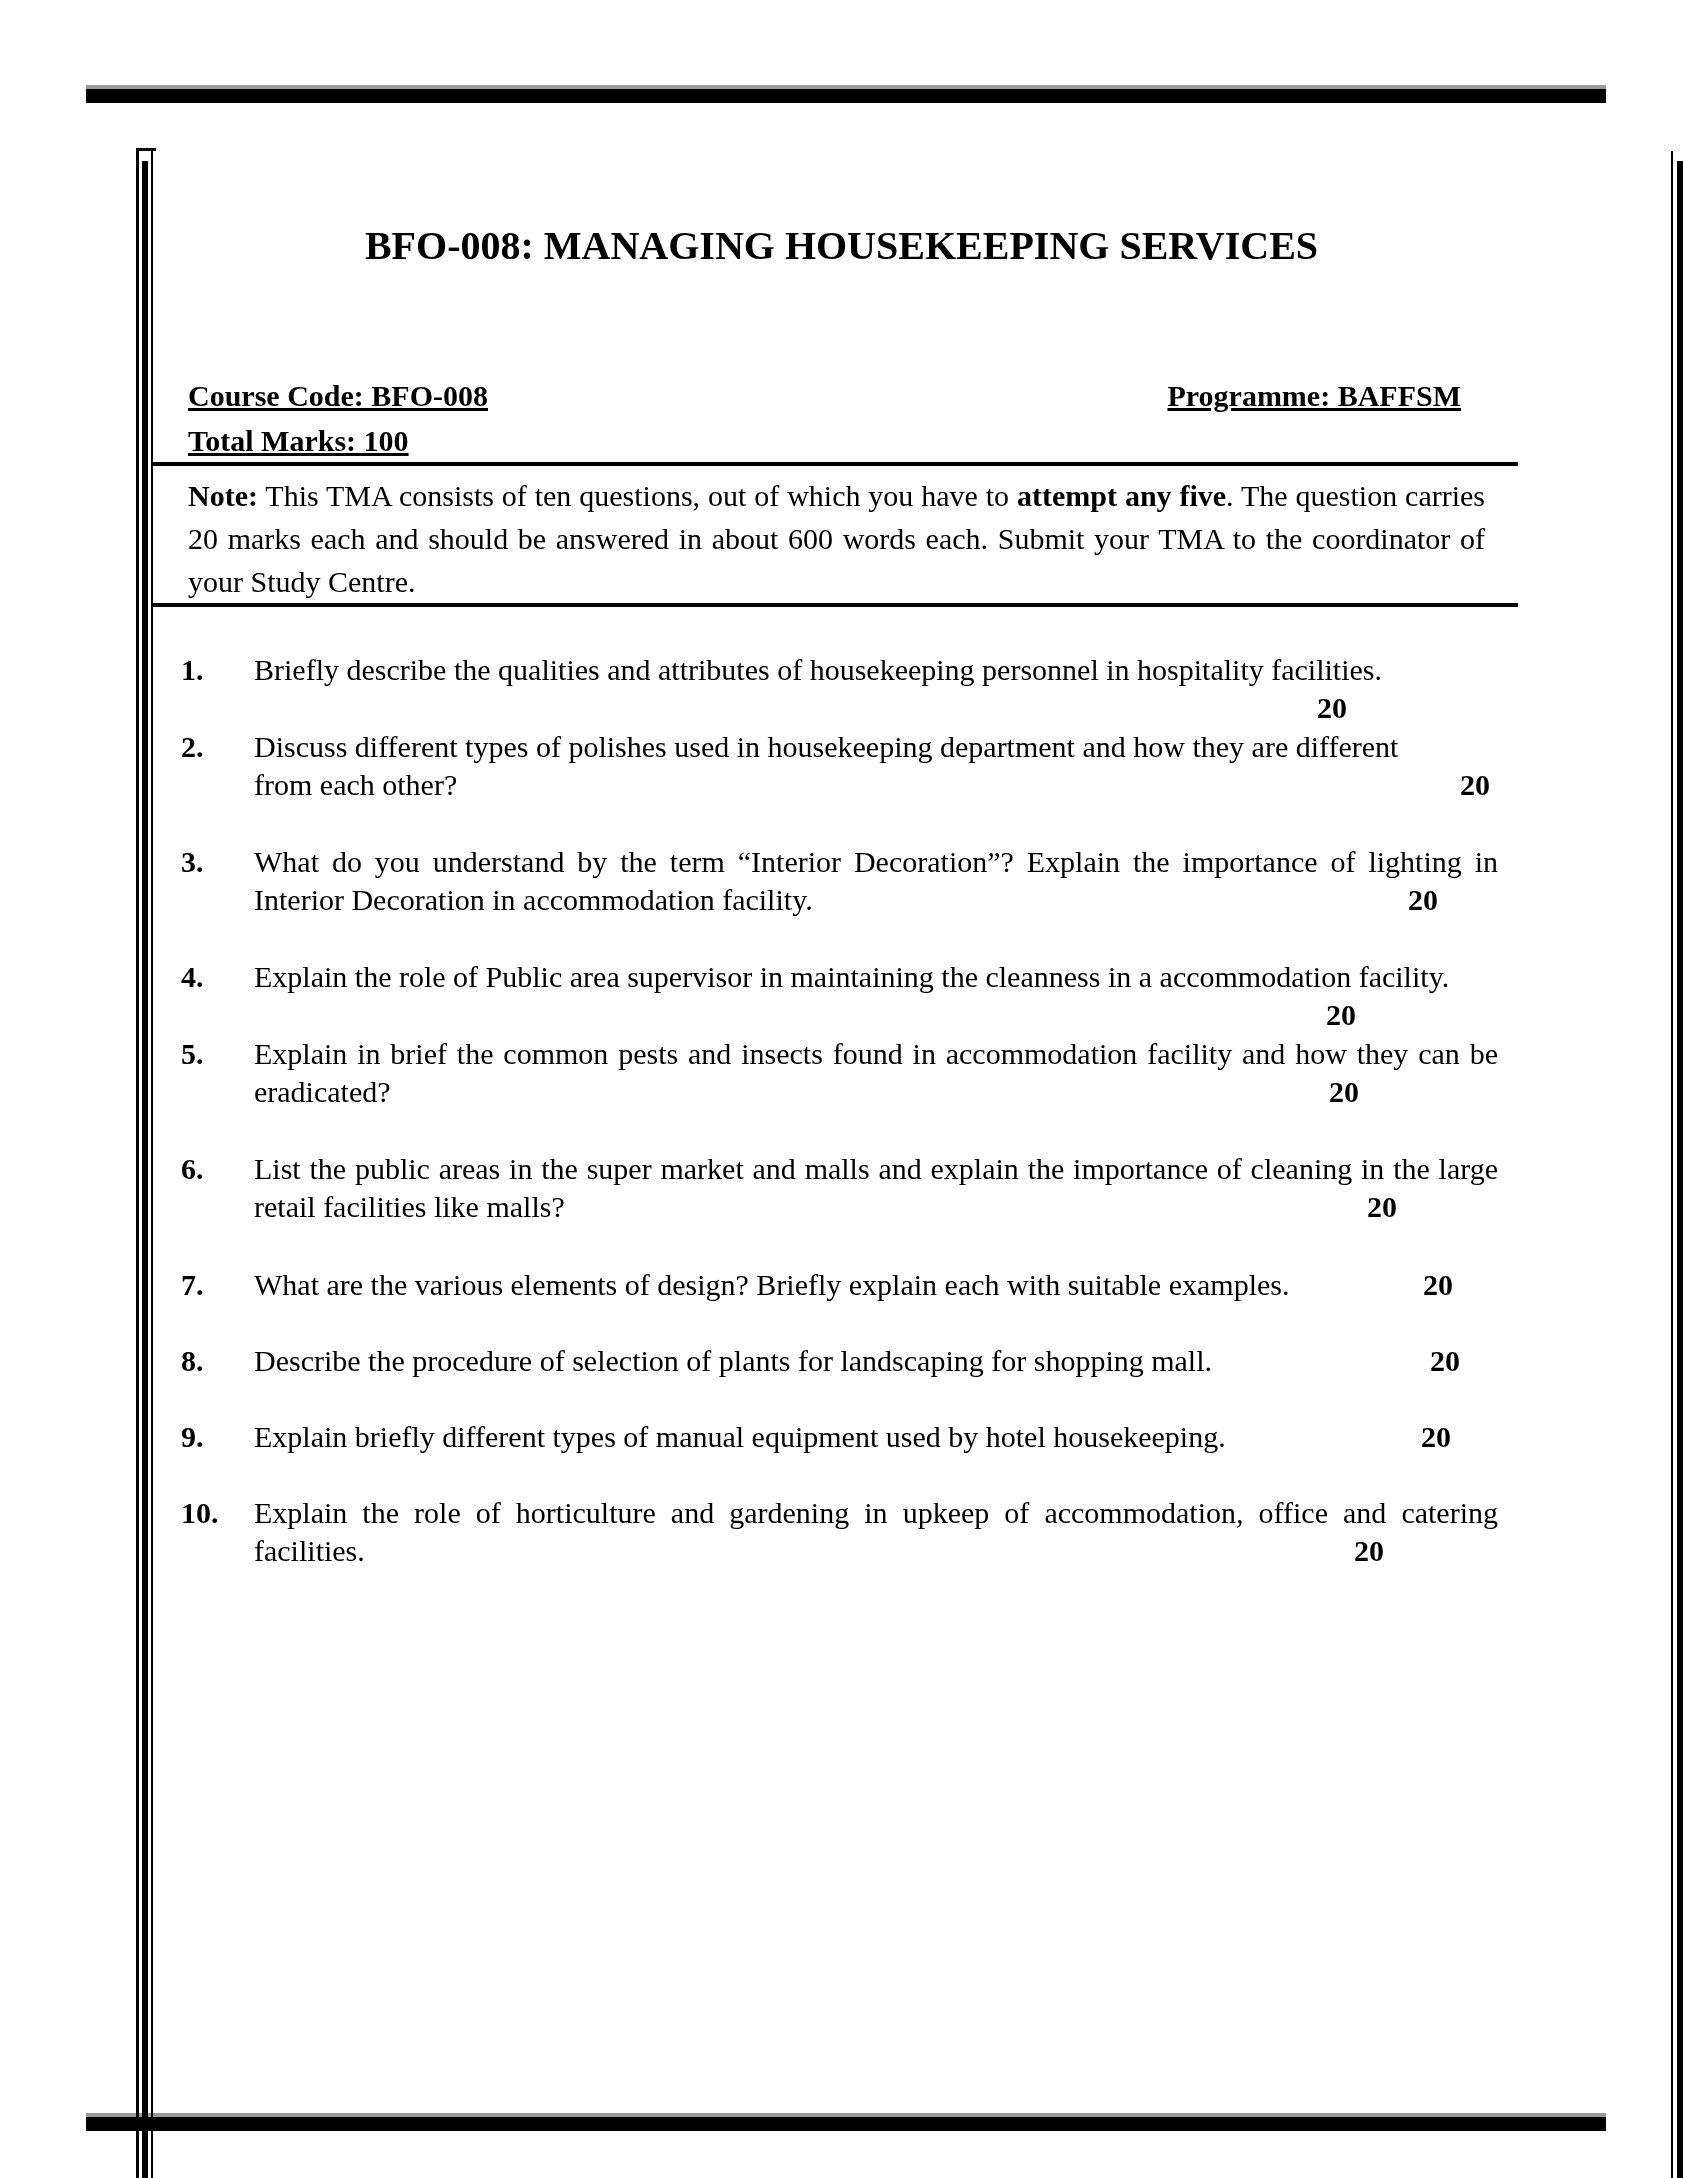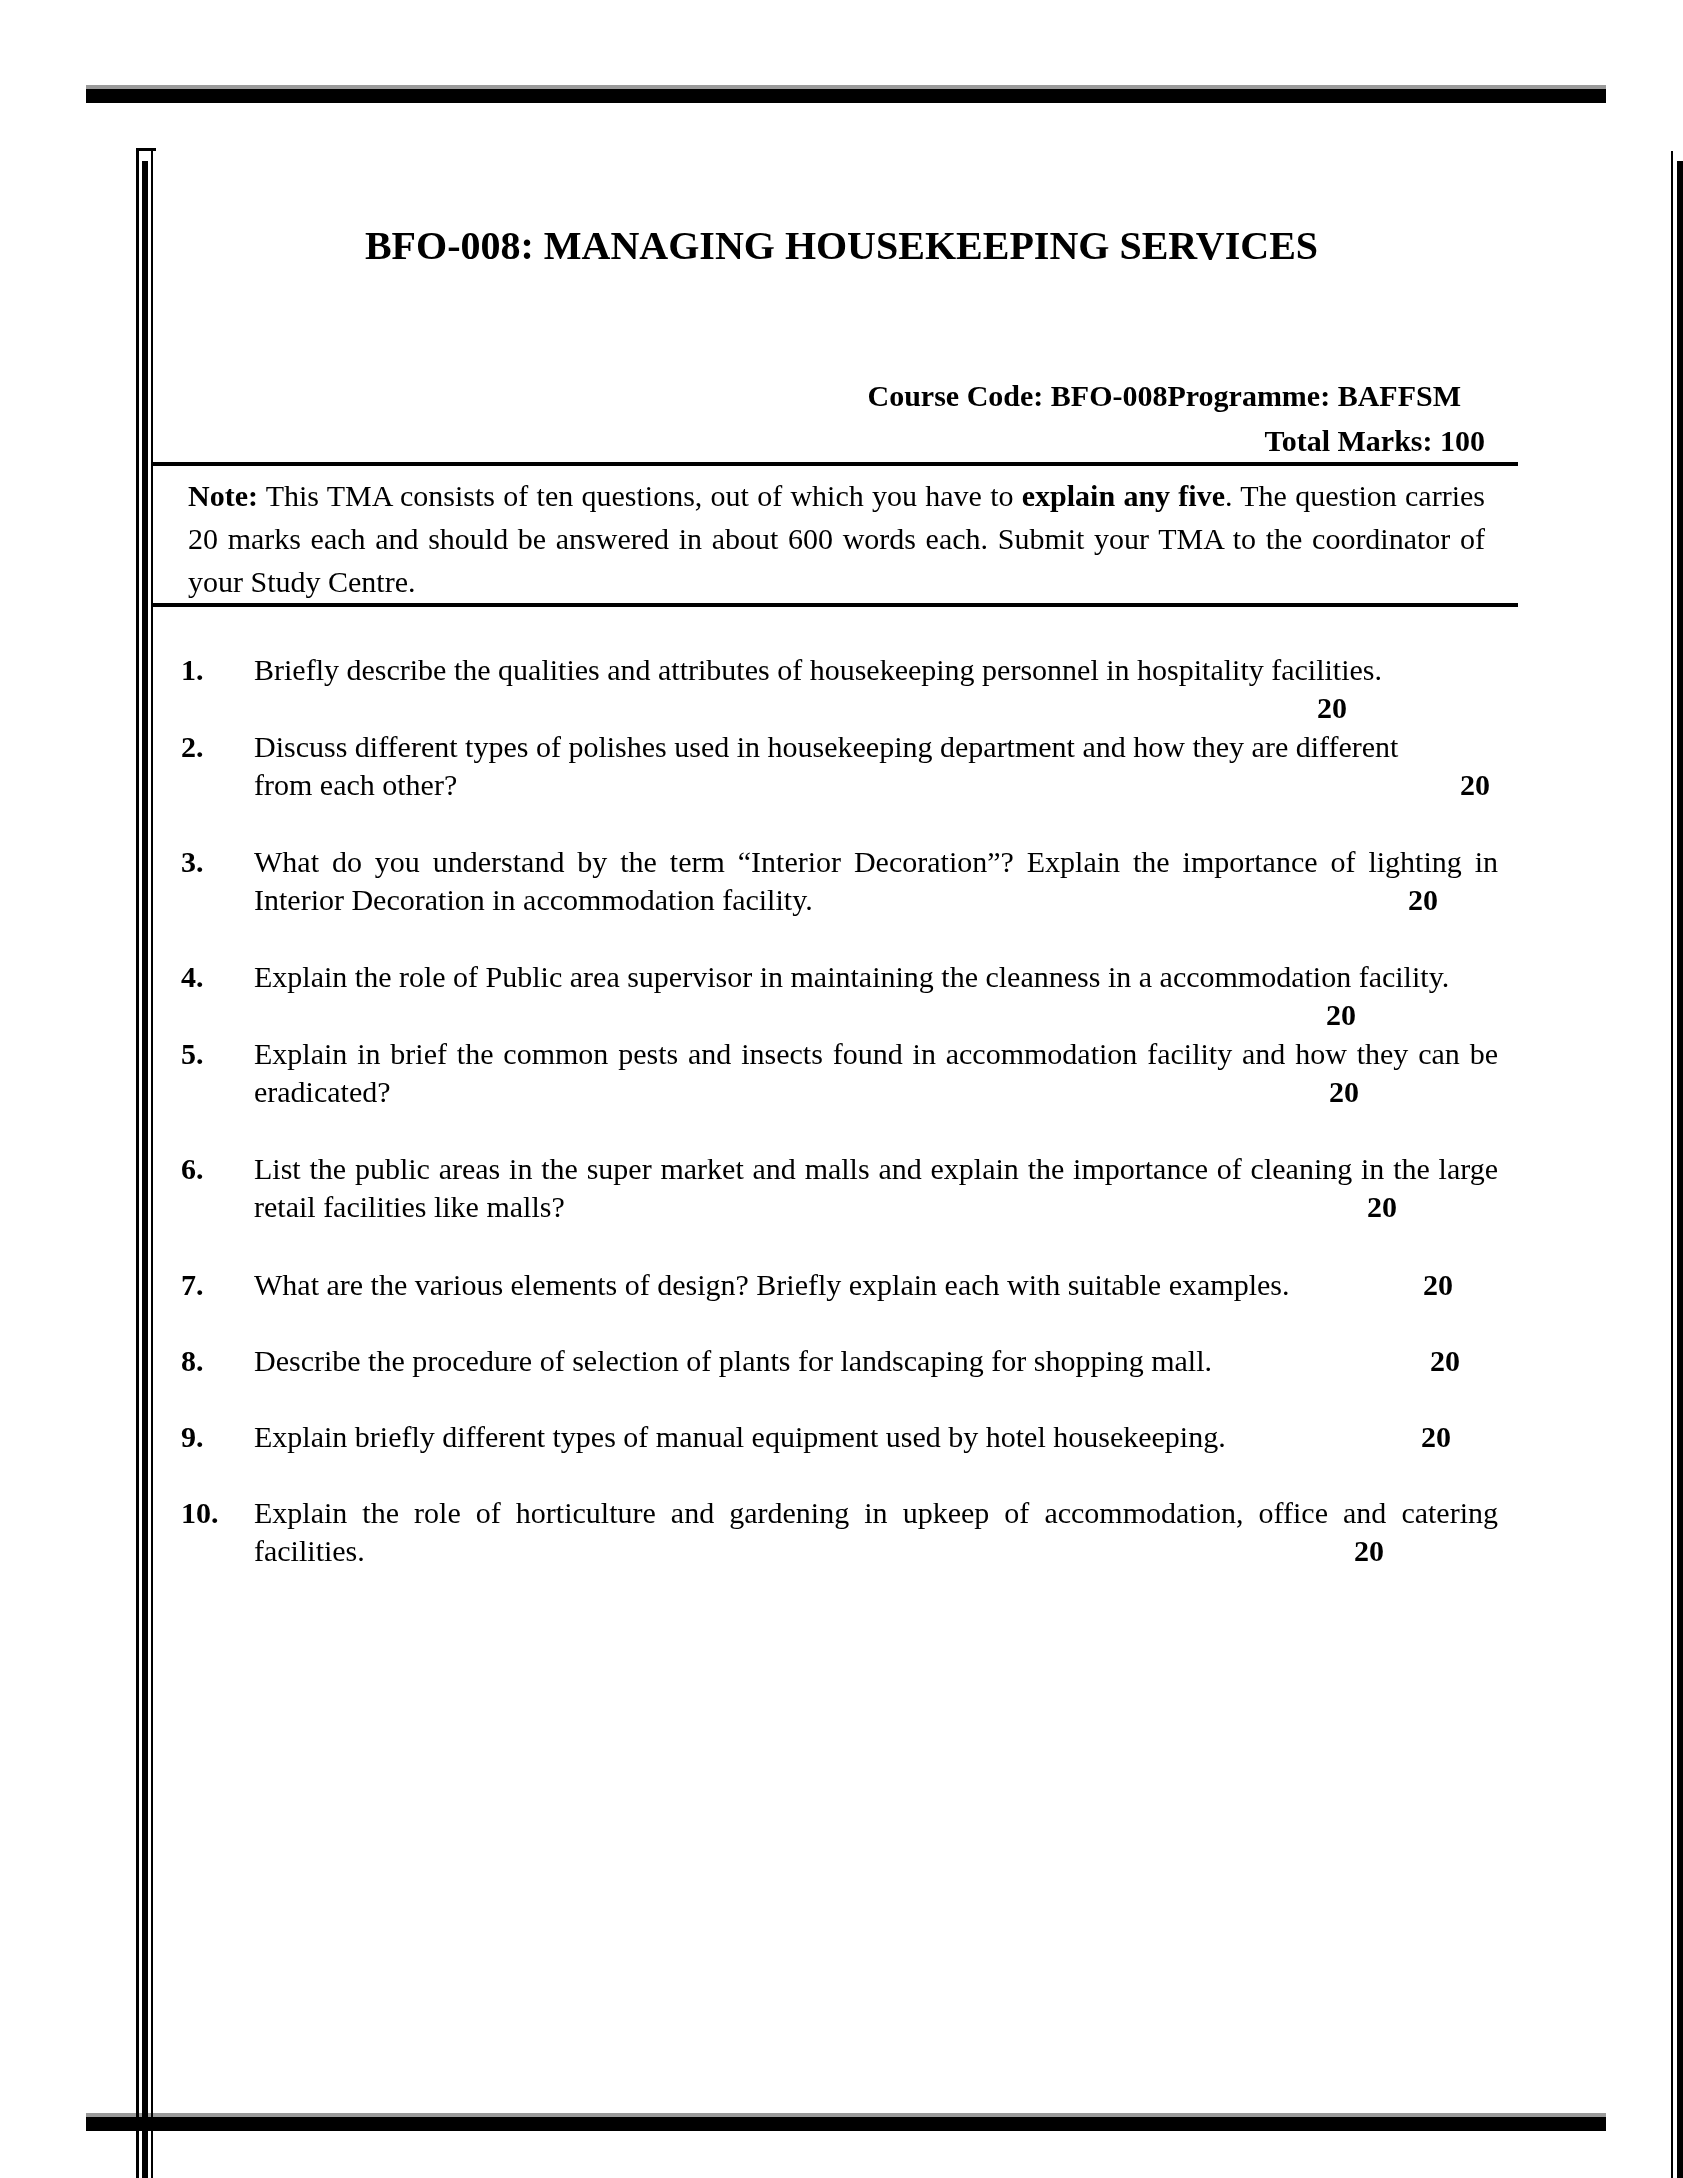--- a/index.html
+++ b/index.html
@@ -90,21 +90,22 @@
     .meta {
       position: absolute;
       left: 188px;
       width: 1297px;
       font-weight: bold;
       font-size: 30px;
       line-height: 40px;
     }
     .meta-row {
       display: flex;
-      justify-content: flex-end;
+      justify-content: space-between;
+      text-decoration: underline;
     }
     .meta.row1 { top: 376px; }
     .meta.row1 .meta-right { margin-right: 24px; }
     .meta.row2 { top: 421px; }
 
     .note-box {
       position: absolute;
       left: 152px;
       top: 462px;
       width: 1366px;
@@ -169,21 +170,21 @@
 
 <div class="meta row1 meta-row">
   <span>Course Code: BFO-008</span>
   <span class="meta-right">Programme: BAFFSM</span>
 </div>
 <div class="meta row2 meta-row">
   <span>Total Marks: 100</span>
 </div>
 
 <div class="note-box">
-  <div class="note-text"><b>Note:</b><span> This TMA consists of ten questions, out of which you have to </span><b>explain any five</b><span>. The question carries 20 marks each and should be answered in about 600 words each. Submit your TMA to the coordinator of your Study Centre.</span></div>
+  <div class="note-text"><b>Note:</b><span> This TMA consists of ten questions, out of which you have to </span><b>attempt any five</b><span>. The question carries 20 marks each and should be answered in about 600 words each. Submit your TMA to the coordinator of your Study Centre.</span></div>
 </div>
 
 <div class="questions">
   <div class="q" style="margin-bottom:39px">
     <span class="num">1.</span>
     <span class="text">Briefly describe the qualities and attributes of housekeeping personnel in hospitality facilities.</span>
     <span class="marks" style="left:1136px; top:38px;">20</span>
   </div>
   <div class="q" style="margin-bottom:39px">
     <span class="num">2.</span>

